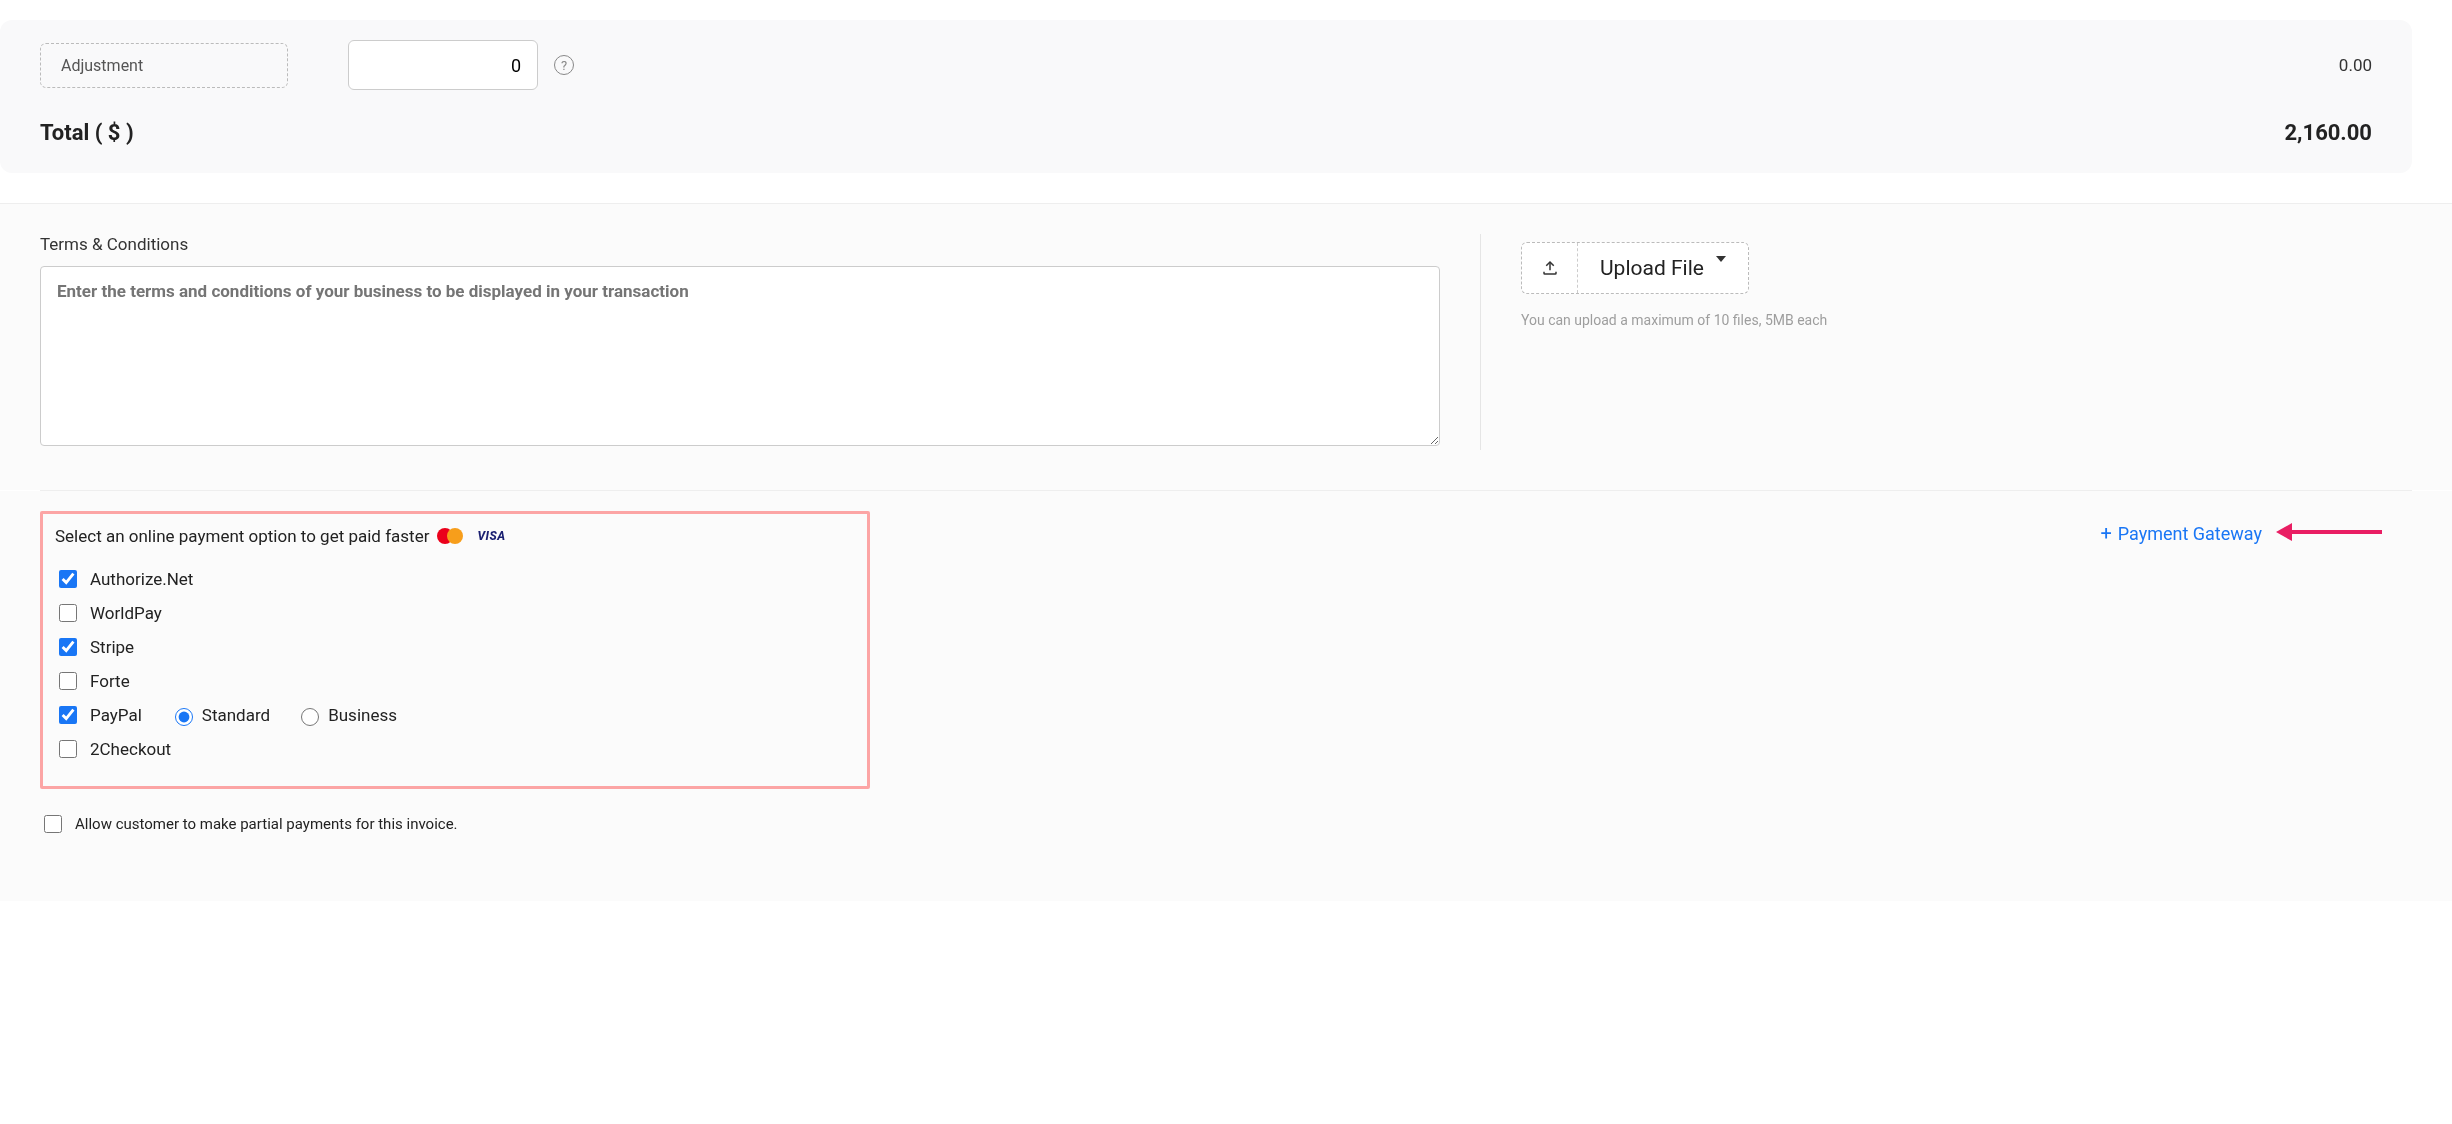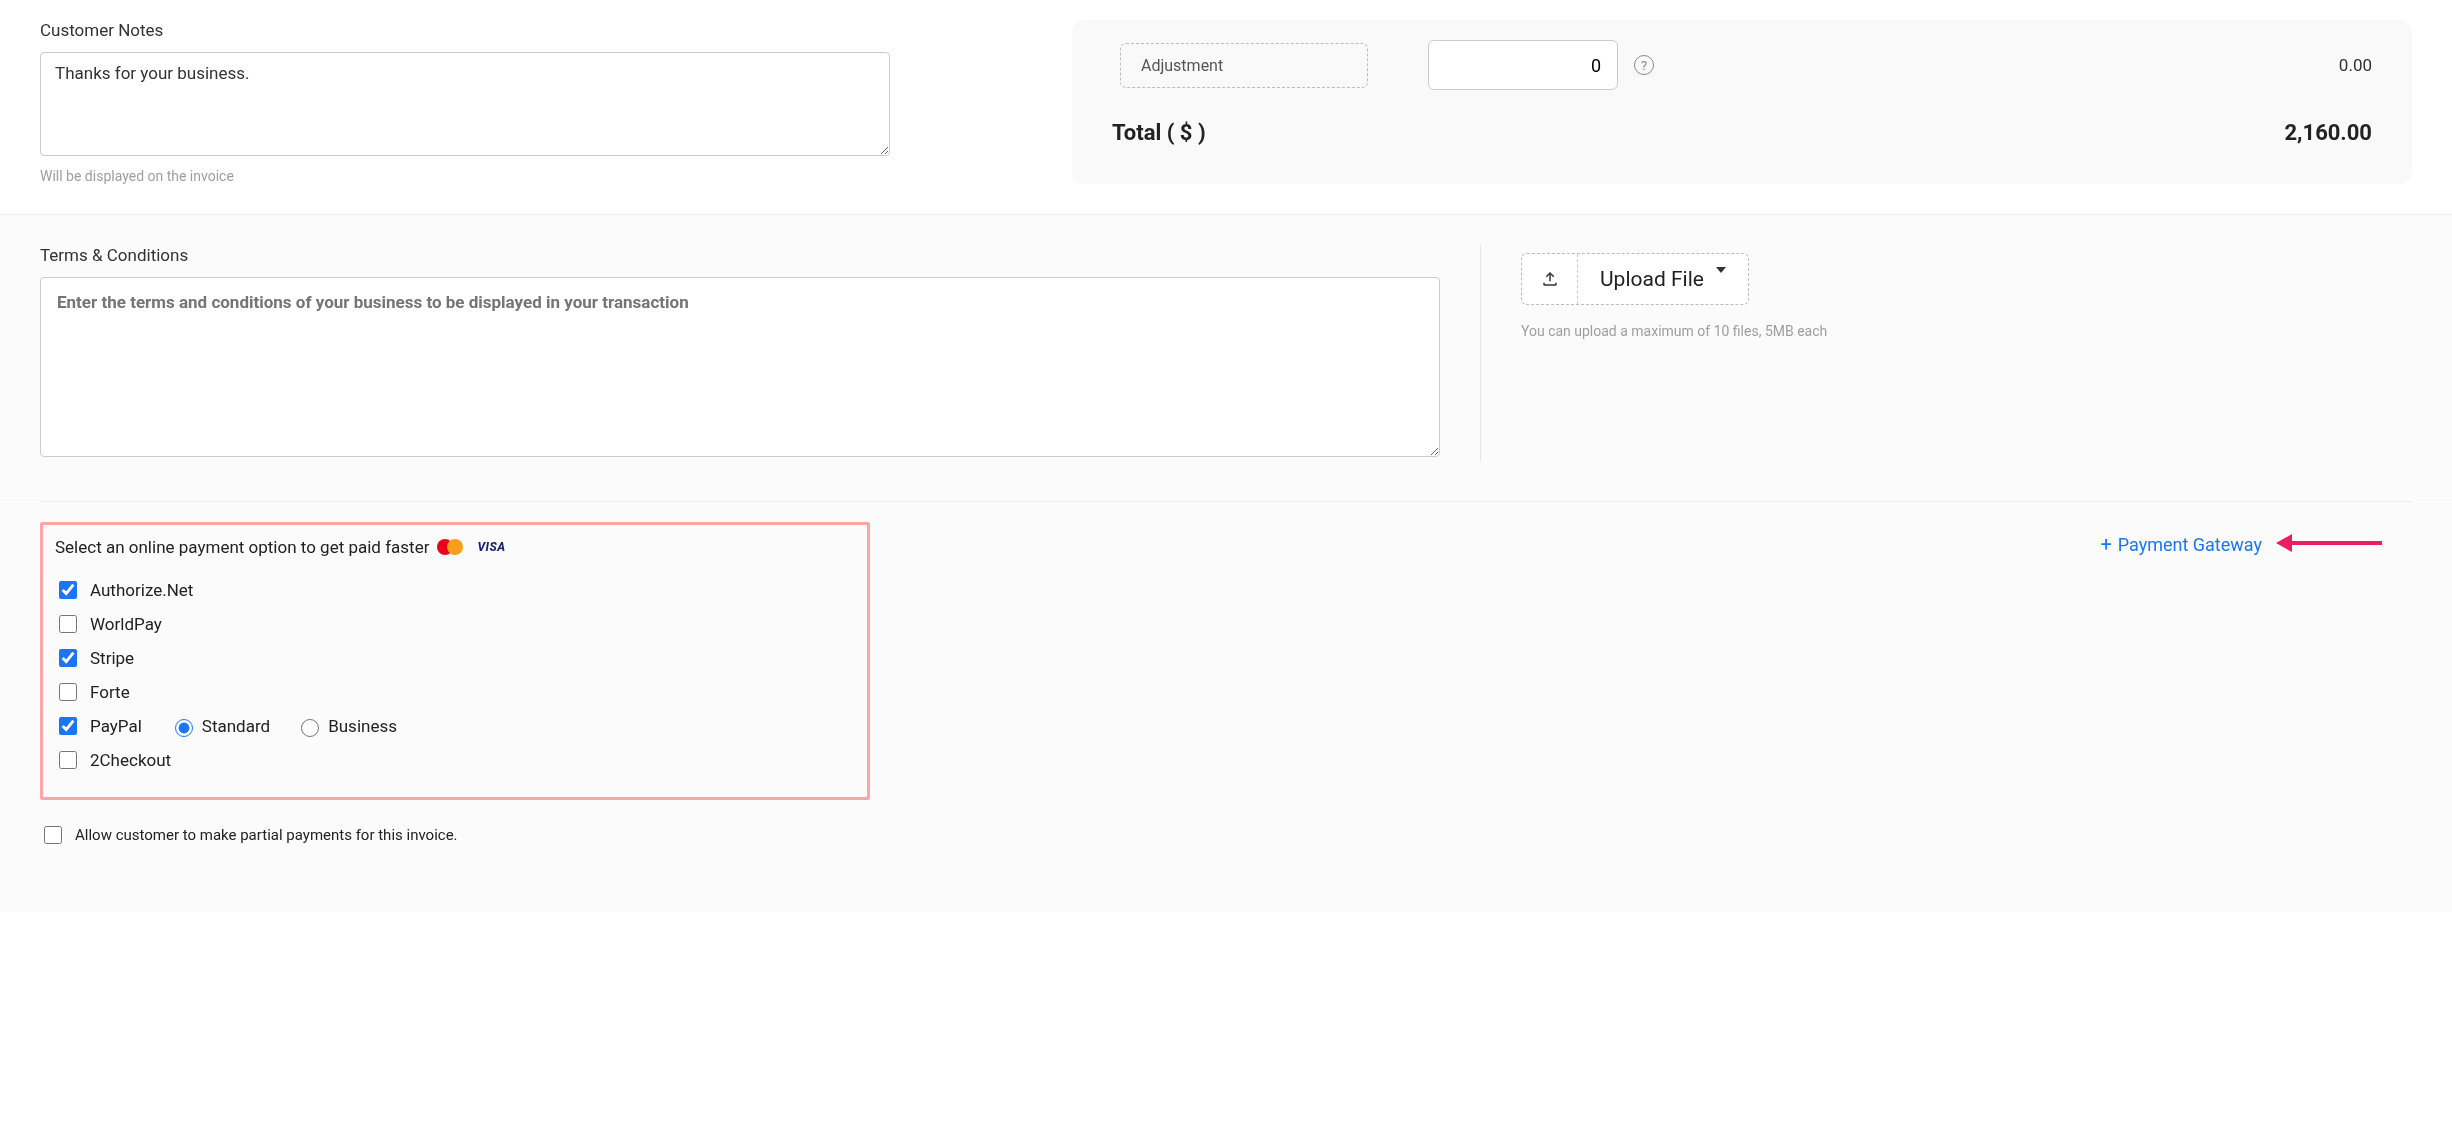--- a/index.html
+++ b/index.html
@@ -35,21 +35,21 @@
     font-family: inherit;
     color: #333;
   }
   .hint { color: #9e9e9e; font-size: 14px; margin-top: 8px; }
   .adj-row {
     display: flex;
     align-items: center;
     justify-content: space-between;
     margin-bottom: 30px;
   }
-  .adj-left { display: flex; align-items: center; gap: 60px; margin-left: 8px; }
+  .adj-left { display: flex; align-items: center; gap: 60px; }
   .adj-label-box {
     border: 1px dashed #bbb;
     border-radius: 6px;
     padding: 12px 20px;
     min-width: 248px;
     font-size: 16px;
     color: #555;
   }
   .adj-input {
     width: 190px;
@@ -211,25 +211,20 @@
     border-right: 16px solid #e91e63;
   }
   .gateway-wrap { position: relative; display:flex; align-items:flex-start; }
 </style>
 </head>
 <body>
 
 <div class="page">
 
   <div class="top-area">
-    <div class="left-col">
-      <div class="section-label">Customer Notes</div>
-      <textarea class="notes-textarea" style="">Thanks for your business.</textarea>
-      <div class="hint">Will be displayed on the invoice</div>
-    </div>
     <div class="right-panel">
       <div class="adj-row">
         <div class="adj-left">
           <div class="adj-label-box">Adjustment</div>
           <div style="display:flex;align-items:center;">
             <input class="adj-input" value="0" style="">
             <span class="help-icon">?</span>
           </div>
         </div>
         <div class="adj-value">0.00</div>

